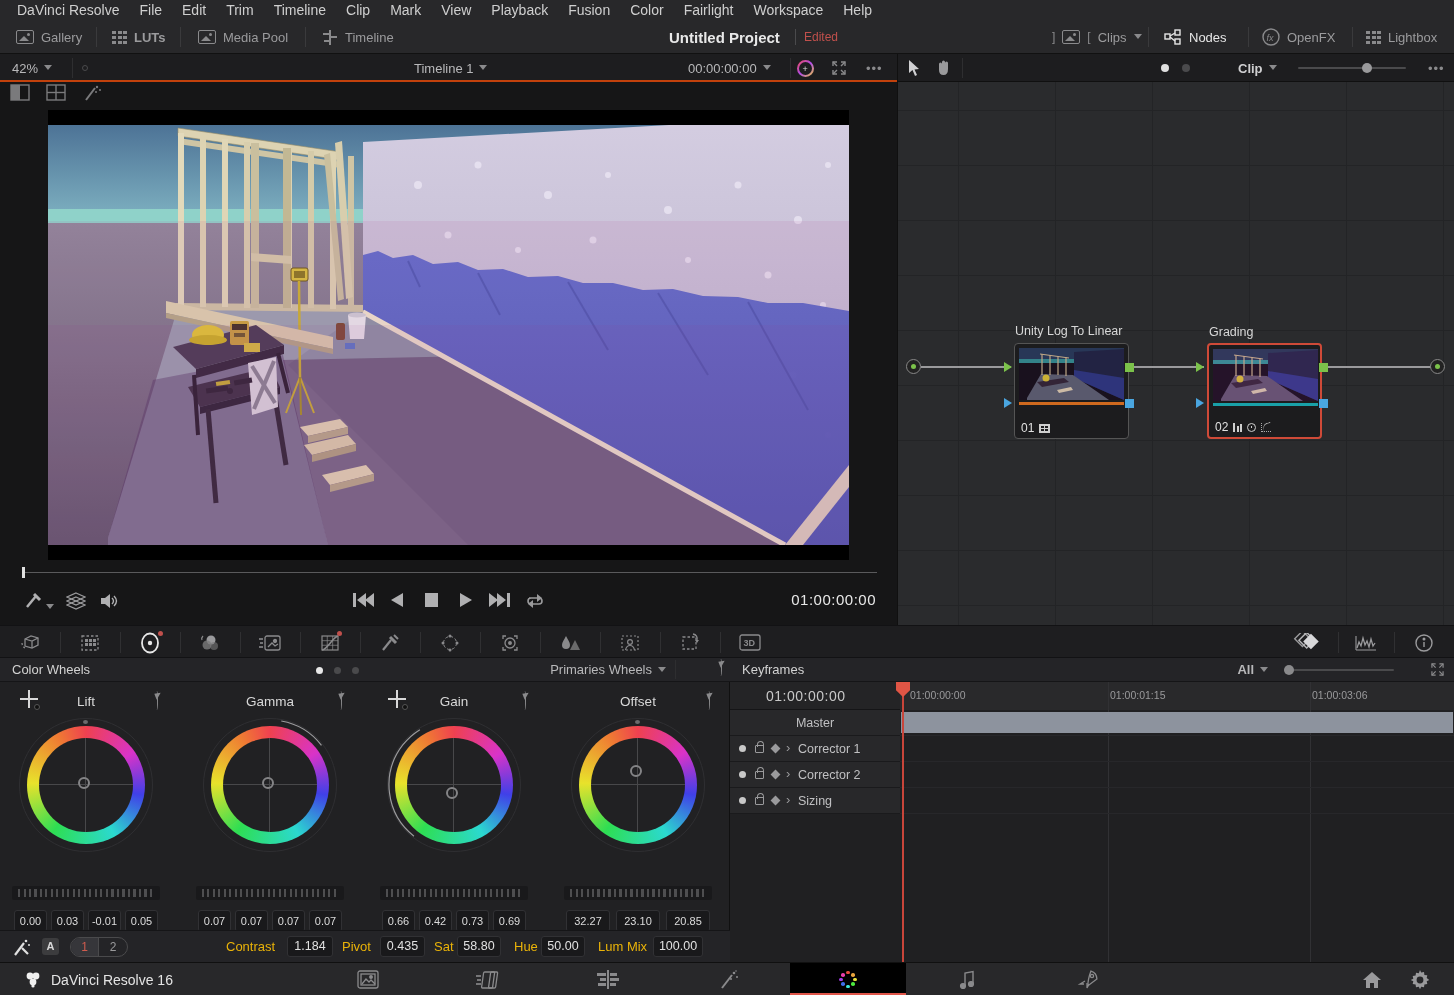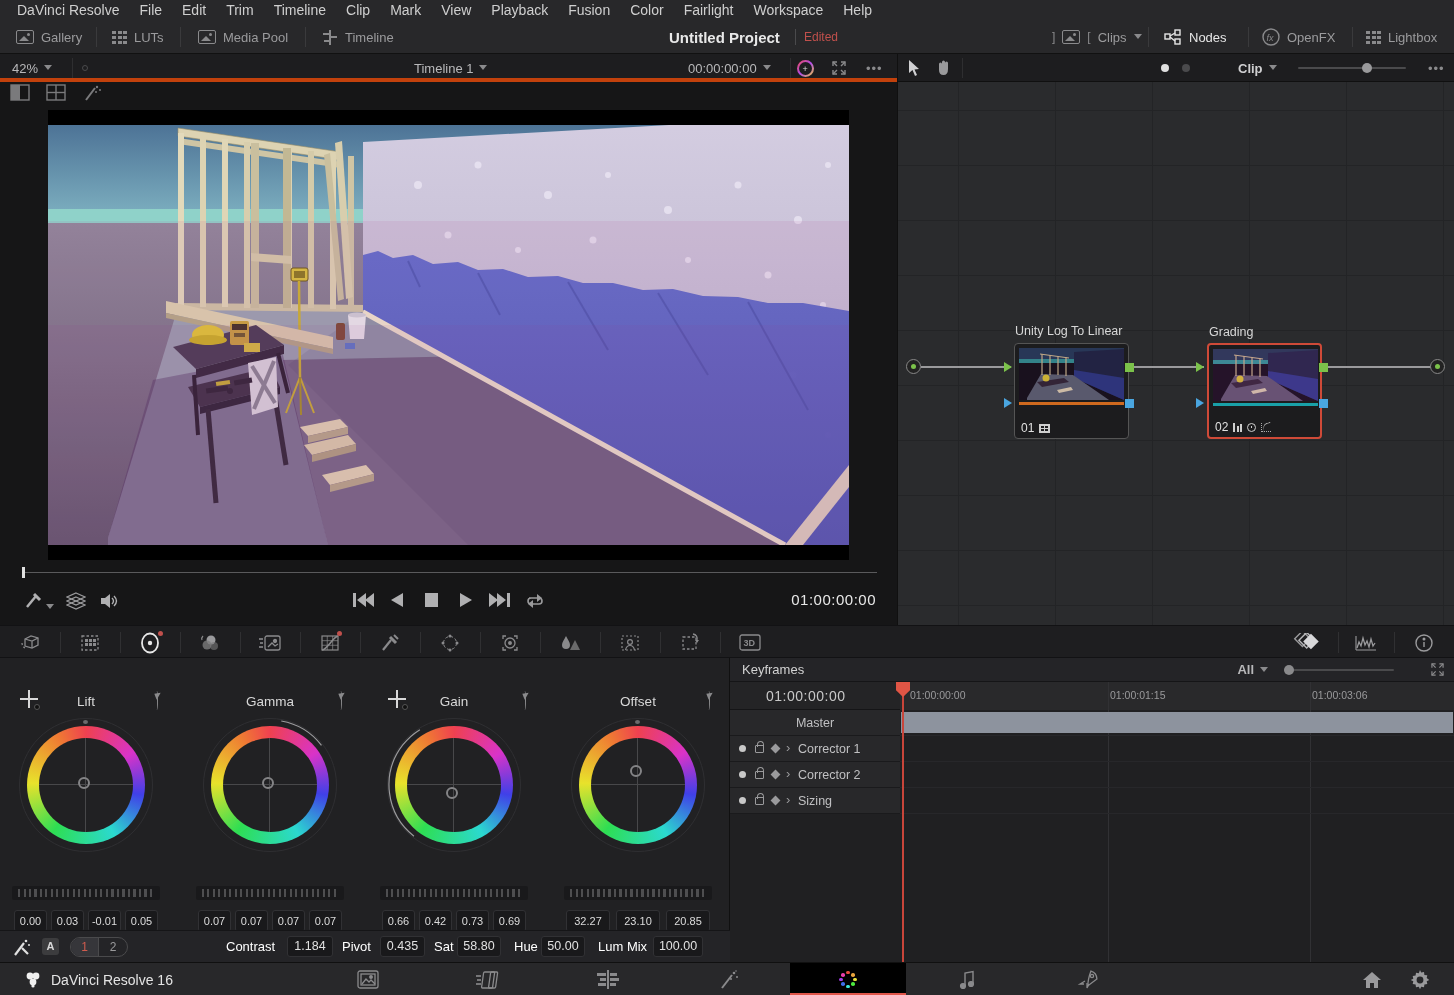--- a/index.html
+++ b/index.html
@@ -24,21 +24,21 @@
   .grid9 { width:15px; height:13px; background:
       linear-gradient(#8a8a8c 0 0) 0 0/4px 3px no-repeat, linear-gradient(#8a8a8c 0 0) 5.5px 0/4px 3px no-repeat, linear-gradient(#8a8a8c 0 0) 11px 0/4px 3px no-repeat,
       linear-gradient(#8a8a8c 0 0) 0 5px/4px 3px no-repeat, linear-gradient(#8a8a8c 0 0) 5.5px 5px/4px 3px no-repeat, linear-gradient(#8a8a8c 0 0) 11px 5px/4px 3px no-repeat,
       linear-gradient(#8a8a8c 0 0) 0 10px/4px 3px no-repeat, linear-gradient(#8a8a8c 0 0) 5.5px 10px/4px 3px no-repeat, linear-gradient(#8a8a8c 0 0) 11px 10px/4px 3px no-repeat; }
   .caret { display:inline-block; width:8px; height:8px; position:relative; }
   .caret:after { content:""; position:absolute; left:0; top:1px; border-left:4px solid transparent; border-right:4px solid transparent; border-top:5px solid #8a8a8c; }
   .active-white { color:#e6e6e6 !important; }
 
   
   .viewer-panel { position:absolute; left:0; top:54px; width:897px; height:571px; background:#161617; }
-  .viewer-header { position:absolute; left:0; top:0; width:897px; height:28px; background:#1d1d1f; border-bottom:4px solid #c2410c; }
+  .viewer-header { position:absolute; left:0; top:0; width:897px; height:28px; background:#1d1d1f; border-bottom:2px solid #c2410c; }
   .vh-item { position:absolute; top:0; height:28px; display:flex; align-items:center; gap:6px; font-size:13px; color:#b8b8ba; }
   .vh-sep { position:absolute; top:4px; width:1px; height:20px; background:#2e2e30; }
   .sub-icons { position:absolute; left:0; top:30px; height:24px; display:flex; gap:16px; padding-left:10px; }
   .image-area { position:absolute; left:48px; top:56px; width:801px; height:450px; background:#000; }
   .image-area svg { position:absolute; left:0; top:15px; }
   .scrubber { position:absolute; left:0; top:512px; width:897px; height:14px; }
   .scrub-line { position:absolute; left:23px; right:20px; top:6px; height:1px; background:#5a5a5c; }
   .scrub-head { position:absolute; left:22px; top:1px; width:3px; height:11px; background:#e0e0e0; }
   .transport { position:absolute; left:0; top:528px; width:897px; height:43px; }
   .t-ico { position:absolute; top:10px; }
@@ -111,21 +111,21 @@
   .wheel-arc { position:absolute; left:7px; top:36px; width:134px; height:134px; }
   .notch { position:absolute; left:71px; top:38px; width:5px; height:4px; border-radius:50%; background:#6a6a6c; }
   .master-strip { position:absolute; left:0; top:204px; width:148px; height:14px; background:#19191b; border-radius:2px; overflow:hidden; }
   .master-strip i { position:absolute; left:6px; right:6px; top:3px; bottom:3px;
      background:repeating-linear-gradient(90deg, #606062 0 2px, transparent 2px 5.5px); opacity:.75; }
   .val-row { position:absolute; top:228px; left:0; width:148px; }
   .vbox { position:absolute; top:0; height:22px; background:#19191b; border:1px solid #313134; border-radius:3px; color:#dcdcdc; font-size:11px; text-align:center; line-height:20px; }
   .vline { position:absolute; top:26px; height:2px; width:18px; border-radius:1px; }
 
   .settings-row { position:absolute; left:0; top:272px; width:730px; height:32px; background:#242427; border-top:1px solid #151517; }
-  .sr-label { position:absolute; top:8px; font-size:13px; color:#ffffff; }
+  .sr-label { position:absolute; top:8px; font-size:13px; color:#eab308; }
   .sr-box { position:absolute; top:5px; height:21px; background:#19191b; border:1px solid #313134; border-radius:3px; color:#e0e0e0; font-size:12.5px; text-align:center; line-height:19px; }
   .a-box { position:absolute; left:42px; top:7px; width:17px; height:17px; background:#3c3c3e; border-radius:3px; color:#d8d8d8; font-size:11px; text-align:center; line-height:17px; font-weight:bold; }
   .pill { position:absolute; left:70px; top:6px; width:58px; height:20px; border:1px solid #4a4a4c; border-radius:10px; overflow:hidden; display:flex; }
   .pill b { width:29px; text-align:center; font-size:12px; line-height:18px; font-weight:normal; }
   .pill b.p1 { background:#36363a; color:#d05c4e; border-right:1px solid #4a4a4c; }
   .pill b.p2 { color:#9a9a9c; }
 
   
   .kf-panel { position:absolute; left:730px; top:658px; width:724px; height:304px; background:#202022; }
   .kf-header { position:absolute; left:0; top:0; width:724px; height:24px; background:#242427; border-bottom:1px solid #151517; font-size:13px; }
@@ -187,21 +187,21 @@
     <span>Workspace</span>
     <span>Help</span>
   </div>
 
   <div class="topbar">
     <div class="tb-btn" style="left:16px;">
       <span class="mini-ico img"></span>
       <span>Gallery</span>
     </div>
     <div class="tb-sep" style="left:96px;"></div>
-    <div class="tb-btn" style="left:112px;">
+    <div class="tb-btn" style="left:112px;font-weight:bold;">
       <span class="grid9"></span>
       <span>LUTs</span>
     </div>
     <div class="tb-sep" style="left:180px;"></div>
     <div class="tb-btn" style="left:198px;">
       <span class="mini-ico img"></span>
       <span>Media Pool</span>
     </div>
     <div class="tb-sep" style="left:305px;"></div>
     <div class="tb-btn" style="left:322px;">
@@ -773,20 +773,34 @@
     <div class="pt-right" style="left:1396px;">
       <svg width="20" height="20" viewBox="0 0 20 20" fill="none" stroke="#9a9a9c" stroke-width="1.4">
           <circle cx="10" cy="10" r="8"></circle>
           <line x1="10" y1="9" x2="10" y2="14"></line>
           <circle cx="10" cy="6" r="0.8" fill="#9a9a9c"></circle>
         </svg>
     </div>
   </div>
 
   <div class="wheels-panel">
+    <div class="wp-header">
+      <div class="wp-title">Color Wheels</div>
+      <div class="page-dots">
+          <i class="on"></i>
+          <i></i>
+          <i></i>
+        </div>
+      <div class="wp-mode">
+        <span>Primaries Wheels</span>
+        <span class="caret"></span>
+      </div>
+      <div class="vh-sep" style="right:54px;left:auto;top:2px;height:19px;"></div>
+      <div class="wp-reset-zone"><span class="undo-ico" style="width:15px;height:15px;"></span></div>
+    </div>
 
     <div class="wheel-block" style="left:12px;">
       <div class="picker-cross">
           <i></i>
         </div>
       <div class="wb-label">Lift</div>
       <div class="wb-reset"><span class="undo-ico"></span></div>
       <div class="wheel-outer"></div>
       <div class="notch"></div>
       <div class="wheel-ring"></div>

